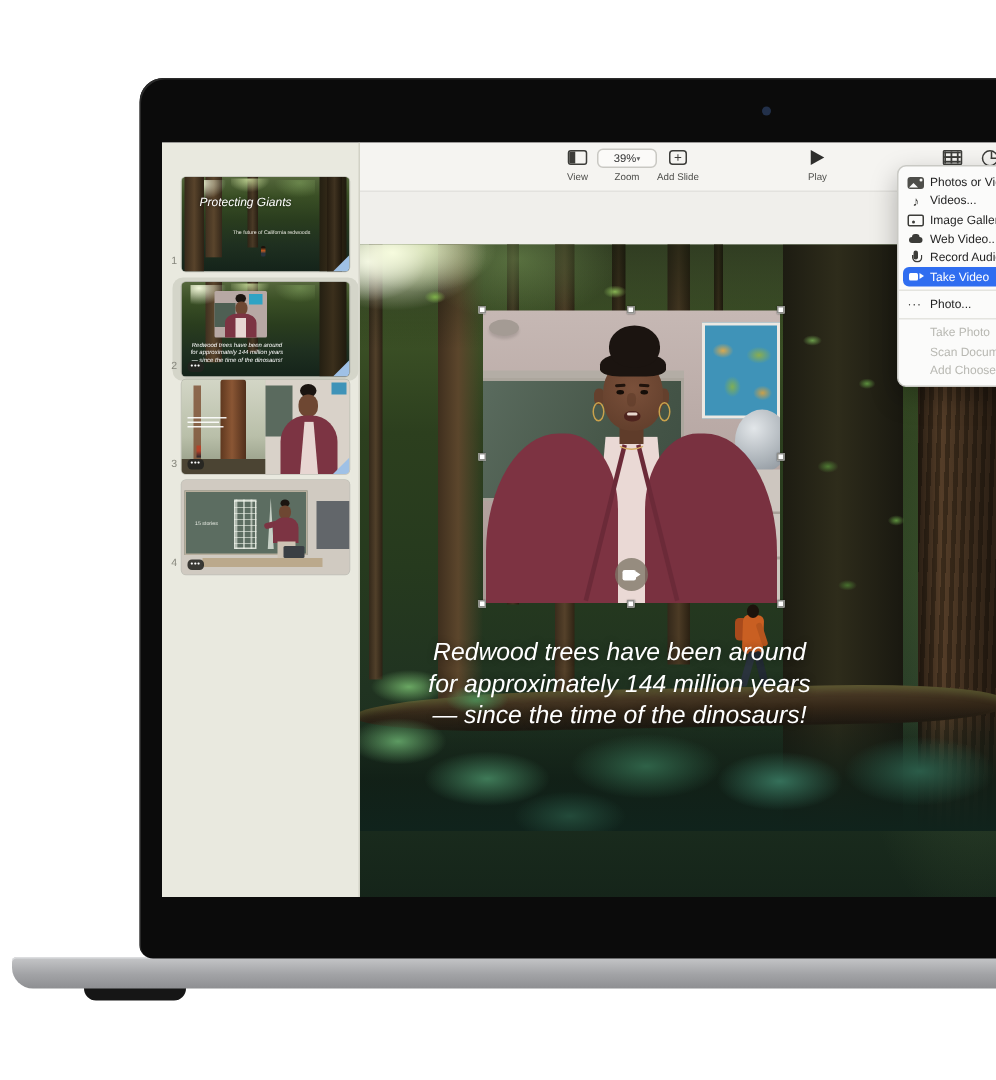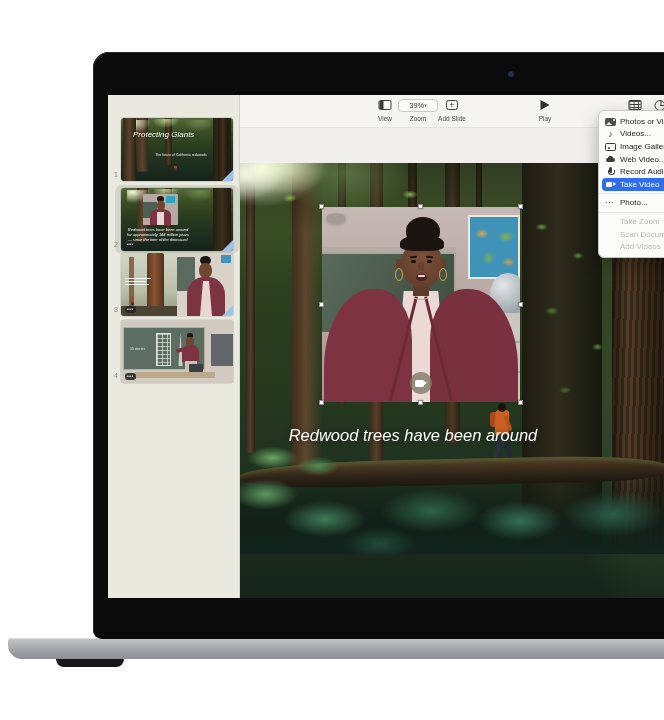--- a/index.html
+++ b/index.html
@@ -351,20 +351,22 @@
       <div class="hiker-body"></div>
       <div class="hiker-arm"></div>
       <div class="hiker-leg1"></div>
       <div class="hiker-leg2"></div>
       <div class="hiker-head"></div>
       <div class="ferns"></div>
       <div class="ferns2"></div>
 
       <div class="caption">
         <div>Redwood trees have been around</div>
+        <div>for approximately 144 million years</div>
+        <div>— since the time of the dinosaurs!</div>
       </div>
 
       <div class="video-box">
         <div class="vb-clip">
           <div class="vb-light"></div>
           <div class="vb-rail"></div>
           <div class="vb-board"></div>
           <div class="vb-map"></div>
           <div class="vb-globe"></div>
           <div class="vb-shelf"></div>
@@ -437,26 +439,26 @@
         <span>Take Video</span>
       </div>
       <div class="msep"></div>
       <div class="mr">
         <span class="mi mi-ellipsis">···</span>
         <span>Photo...</span>
       </div>
       <div class="msep"></div>
       <div class="mr dis">
         <span class="mi"></span>
-        <span>Take Zoom</span>
+        <span>Take Photo</span>
       </div>
       <div class="mr dis">
         <span class="mi"></span>
         <span>Scan Documents</span>
       </div>
       <div class="mr dis">
         <span class="mi"></span>
-        <span>Add Videos</span>
+        <span>Add Choose</span>
       </div>
     </div>
 
   </div>
 </div>
 
 </body></html>

